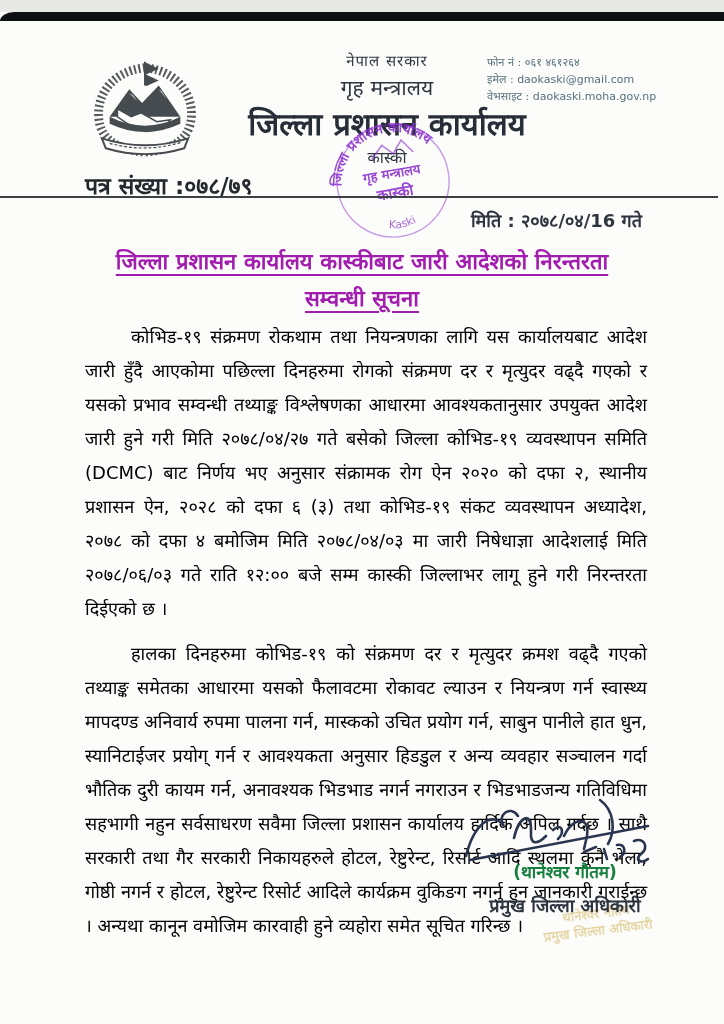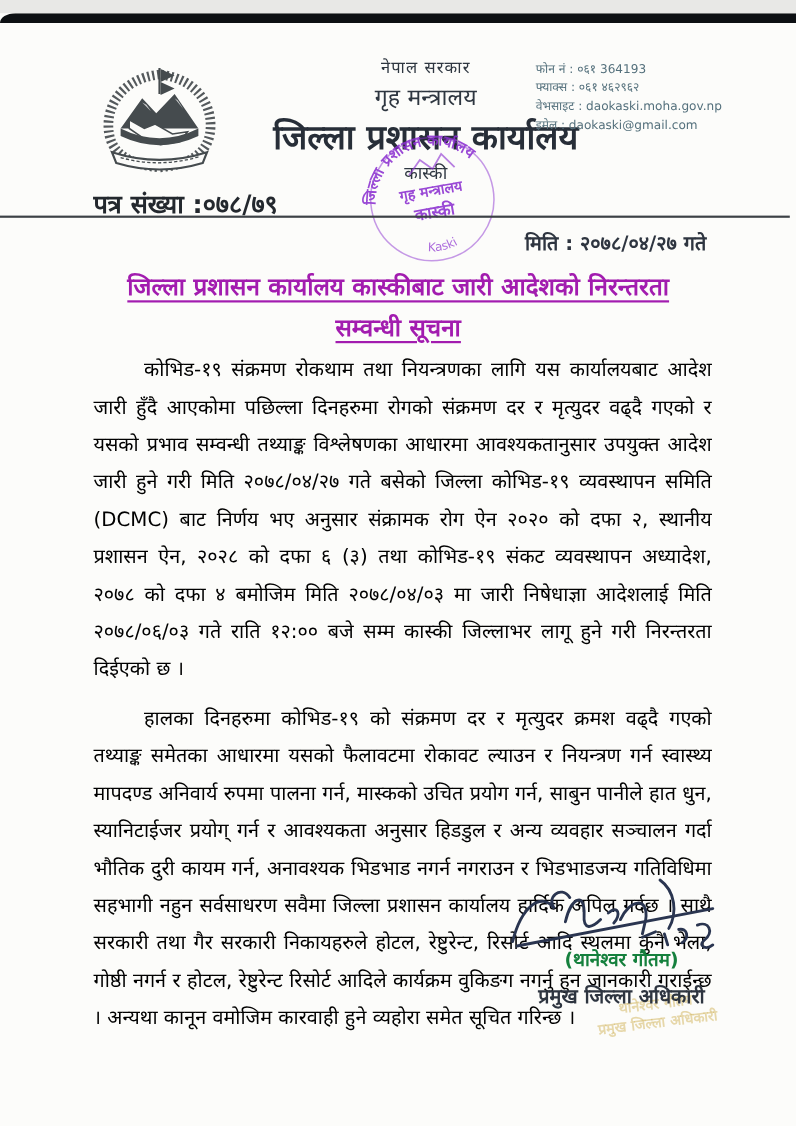--- a/index.html
+++ b/index.html
@@ -61,24 +61,23 @@
   </svg>
 
   <div class="head-center">
     <div class="gov-line">नेपाल सरकार</div>
     <div class="ministry-line">गृह मन्त्रालय</div>
     <div class="office-line">जिल्ला प्रशासन कार्यालय</div>
     <div class="district-line">कास्की</div>
   </div>
 
   <div class="contact">
-    <div>फोन नं : ०६१ 364193</div>
-    <div>फ्याक्स : ०६१ ४६२९६२</div>
+    <div>फोन नं : ०६१ ४६१२६४</div>
+    <div>इमेल : daokaski@gmail.com</div>
     <div>वेभसाइट : daokaski.moha.gov.np</div>
-    <div>इमेल : daokaski@gmail.com</div>
   </div>
 
   <svg class="stamp" viewBox="0 0 150 150">
     <defs>
       <path id="arcTop" d="M23,78 A52,52 0 0 1 127,78"></path>
       <path id="arcBottom" d="M30,86 A46,46 0 0 0 120,86"></path>
     </defs>
     <circle cx="75" cy="75" r="56" fill="none" stroke="#8b2fd0" stroke-width="1.4" opacity="0.55"></circle>
     <text font-size="13.5" fill="#8b2fd0" font-weight="bold">
       <textPath href="#arcTop" startOffset="4%">जिल्ला प्रशासन कार्यालय</textPath>
@@ -86,21 +85,21 @@
     <text font-size="11" fill="#8b2fd0" opacity="0.8">
       <textPath href="#arcBottom" startOffset="40%">Kaski</textPath>
     </text>
     <path d="M58,50 L70,38 L80,48 L90,36 L100,50" fill="none" stroke="#8b2fd0" stroke-width="1.6" opacity="0.7"></path>
     <text x="75" y="72" text-anchor="middle" font-size="13" fill="#8b2fd0" font-weight="bold">गृह मन्त्रालय</text>
     <text x="75" y="92" text-anchor="middle" font-size="15" fill="#8b2fd0" font-weight="bold">कास्की</text>
   </svg>
 
   <div class="letter-no">पत्र संख्या :०७८/७९</div>
   <div class="rule"></div>
-  <div class="date-line">मिति : २०७८/०४/२७ गते</div>
+  <div class="date-line">मिति : २०७८/०४/16 गते</div>
 
   <div class="title">
     <span>जिल्ला प्रशासन कार्यालय कास्कीबाट जारी आदेशको निरन्तरता</span><br>
     <span>सम्वन्धी सूचना</span>
   </div>
 
   <div class="body-text">
     <p>कोभिड-१९ संक्रमण रोकथाम तथा नियन्त्रणका लागि यस कार्यालयबाट आदेश जारी हुँदै आएकोमा पछिल्ला दिनहरुमा रोगको संक्रमण दर र मृत्युदर वढ्दै गएको र यसको प्रभाव सम्वन्धी तथ्याङ्क विश्लेषणका आधारमा आवश्यकतानुसार उपयुक्त आदेश जारी हुने गरी मिति २०७८/०४/२७ गते बसेको जिल्ला कोभिड-१९ व्यवस्थापन समिति (DCMC) बाट निर्णय भए अनुसार संक्रामक रोग ऐन २०२० को दफा २, स्थानीय प्रशासन ऐन, २०२८ को दफा ६ (३) तथा कोभिड-१९ संकट व्यवस्थापन अध्यादेश, २०७८ को दफा ४ बमोजिम मिति २०७८/०४/०३ मा जारी निषेधाज्ञा आदेशलाई मिति २०७८/०६/०३ गते राति १२:०० बजे सम्म कास्की जिल्लाभर लागू हुने गरी निरन्तरता दिईएको  छ ।</p>
     <p>हालका दिनहरुमा कोभिड-१९ को संक्रमण दर र मृत्युदर क्रमश वढ्दै गएको तथ्याङ्क समेतका आधारमा यसको फैलावटमा रोकावट ल्याउन र नियन्त्रण गर्न स्वास्थ्य मापदण्ड अनिवार्य रुपमा पालना गर्न, मास्कको उचित प्रयोग गर्न, साबुन पानीले हात धुन, स्यानिटाईजर प्रयोग् गर्न र आवश्यकता अनुसार हिडडुल र अन्य व्यवहार सञ्चालन गर्दा भौतिक दुरी कायम गर्न, अनावश्यक भिडभाड नगर्न नगराउन र भिडभाडजन्य गतिविधिमा सहभागी नहुन सर्वसाधरण सवैमा जिल्ला प्रशासन कार्यालय हार्दिक अपिल गर्दछ । साथै सरकारी तथा गैर सरकारी निकायहरुले होटल, रेष्टुरेन्ट, रिसोर्ट आदि स्थलमा कुनै भेला, गोष्ठी नगर्न र होटल, रेष्टुरेन्ट रिसोर्ट आदिले कार्यक्रम वुकिङग नगर्नु हुन जानकारी गराईन्छ । अन्यथा कानून वमोजिम कारवाही हुने व्यहोरा समेत सूचित गरिन्छ ।</p>
   </div>

